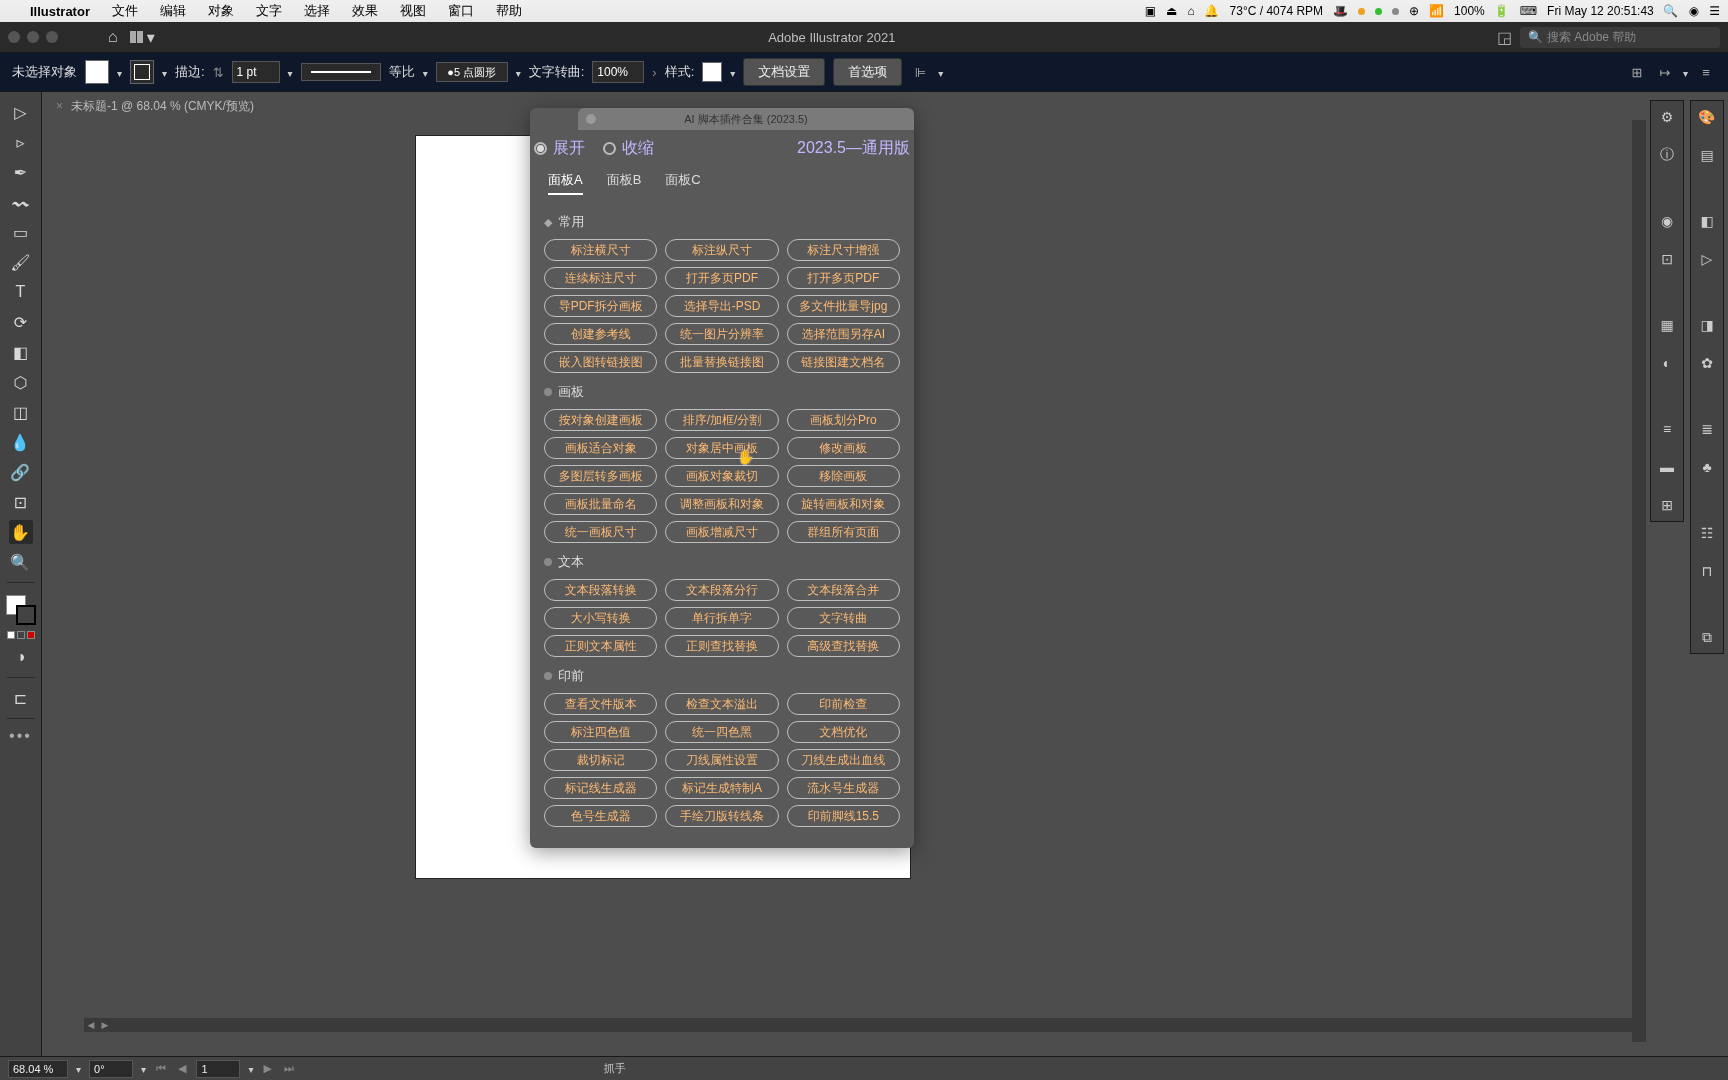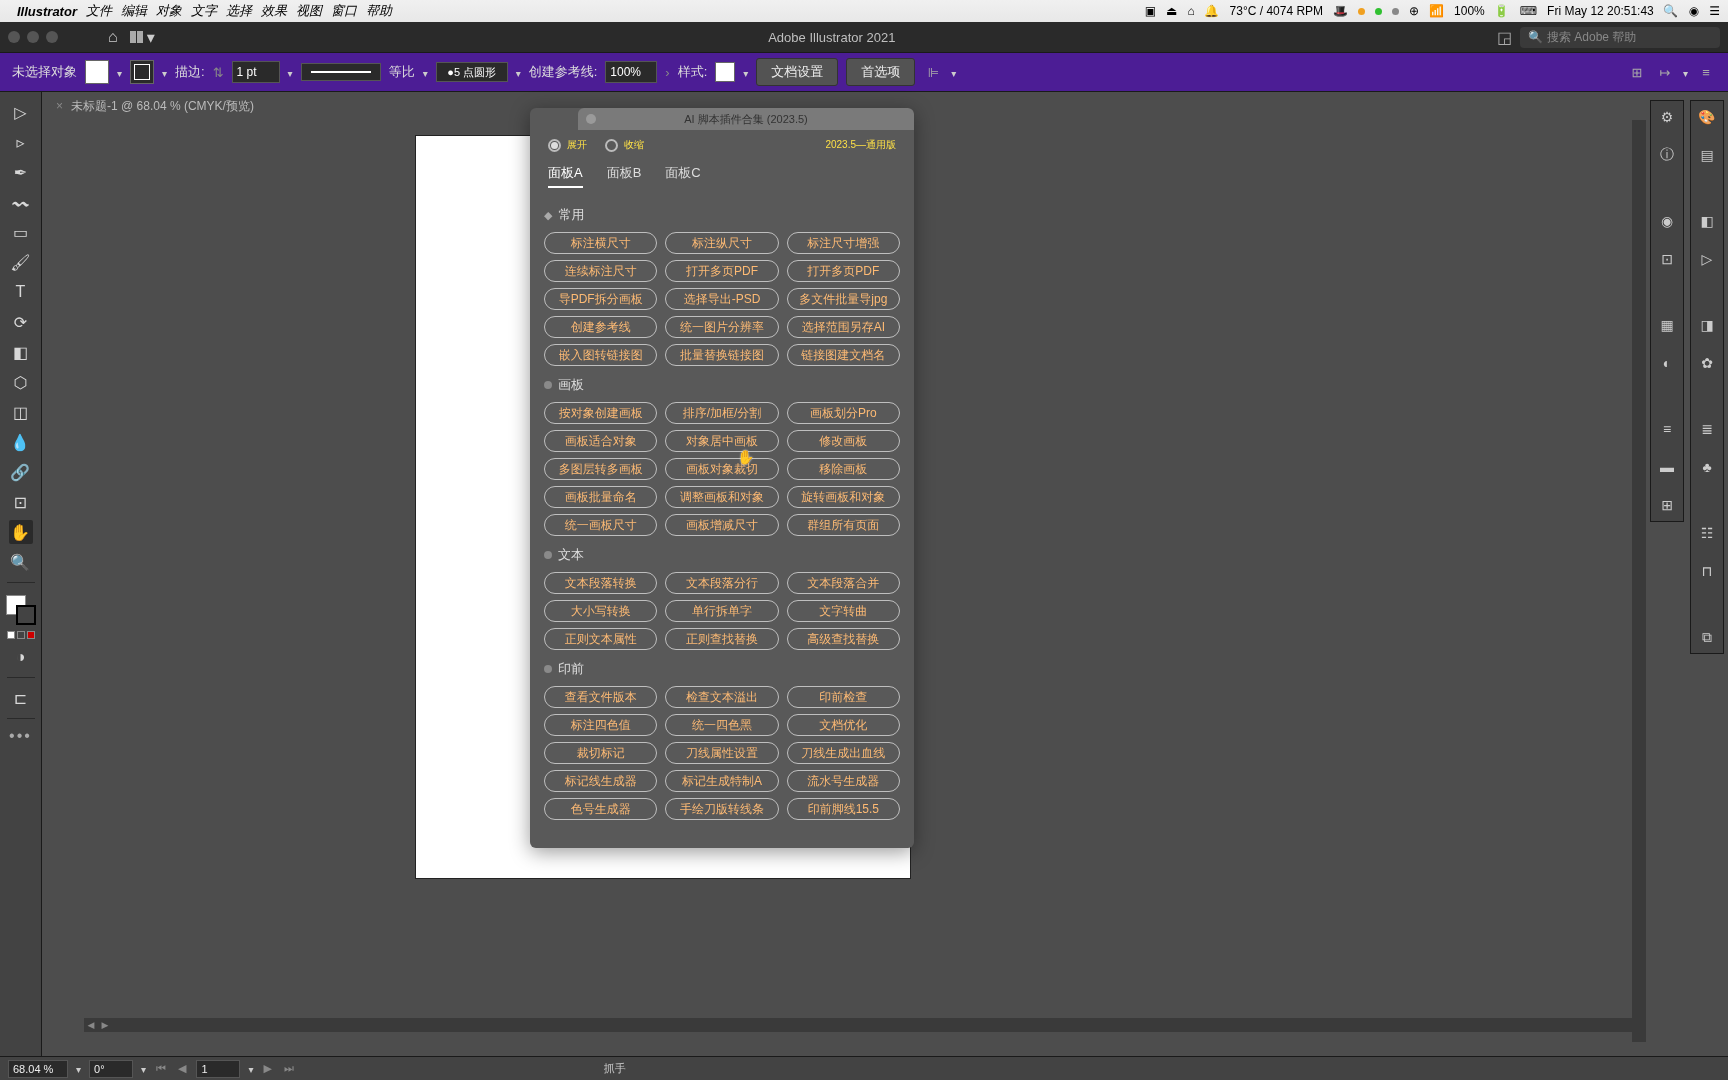--- a/index.html
+++ b/index.html
@@ -1,40 +1,40 @@
 <!DOCTYPE html>
 <html><head>
 <meta charset="utf-8">
 <style>
 * { margin: 0; padding: 0; box-sizing: border-box; font-family: -apple-system, "Helvetica Neue", Arial, sans-serif; }
 body { width: 1728px; height: 1080px; background: #323232; overflow: hidden; position: relative; }
 
 
 .menubar { height: 22px; background: linear-gradient(#f0f0f0,#e8e8e8); display: flex; align-items: center; font-size: 13px; color: #000; padding: 0 8px; }
-.menubar .left { display: flex; align-items: center; gap: 9px; font-style: italic; }
+.menubar .left { display: flex; align-items: center; gap: 22px; }
 .menubar .right { margin-left: auto; display: flex; align-items: center; gap: 10px; font-size: 12px; }
 .apple { font-size: 15px; }
 .menubar .bold { font-weight: 600; }
 .mb-dot { width: 7px; height: 7px; border-radius: 50%; display: inline-block; }
 
 
 .titlebar { height: 30px; background: #2a2a2a; display: flex; align-items: center; padding: 0 8px; }
 .traffic { display: flex; gap: 7px; margin-right: 50px; }
 .tlight { width: 12px; height: 12px; border-radius: 50%; background: #555; }
 .titlebar .home { color: #ccc; margin-right: 12px; }
 .titlebar .arrange { color: #ccc; margin-right: 12px; display:flex; align-items:center; gap:4px;}
 .titlebar .title { flex: 1; text-align: center; color: #bfbfbf; font-size: 13px; }
 .titlebar .rightctrls { display: flex; align-items: center; gap: 8px; }
 .search-field { background: #3a3a3a; border-radius: 4px; padding: 2px 8px; width: 200px; color: #888; font-size: 12px; display:flex; align-items:center; gap:4px;}
 .arrange-sq{display:flex;}
 .arrange-sq span{width:6px;height:12px;background:#aaa;display:inline-block;}
 .arrange-sq span:first-child{margin-right:1px;}
 
 
-.controlbar { height: 40px; background: #4c1d95; display: flex; align-items: center; padding: 8px 12px; gap: 8px; color: #ddd; font-size: 13px; border-top: 1px solid #1a1a1a; border-bottom: 1px solid #1a1a1a;}
+.controlbar { height: 40px; background: #0f172a; display: flex; align-items: center; padding: 8px 12px; gap: 8px; color: #ddd; font-size: 13px; border-top: 1px solid #1a1a1a; border-bottom: 1px solid #1a1a1a;}
 .swatch { width: 24px; height: 24px; border: 1px solid #666; display: flex; align-items: center; justify-content: center; }
 .swatch.white { background: #fff; }
 .swatch.stroke { background: #2a2a2a; }
 .swatch.stroke::after{content:"";width:14px;height:14px;border:1px solid #fff;display:block;}
 .chev::after { content: "▾"; font-size: 10px; color: #ccc; }
 .num-input { width: 48px; height: 22px; background: #2a2a2a; border: 1px solid #555; color: #fff; padding: 0 4px; font-size: 12px; }
 .stroke-prev { width: 80px; height: 18px; background: #2a2a2a; border: 1px solid #555; display:flex; align-items:center; justify-content:center; }
 .stroke-prev::before{content:"";width:60px;height:2px;background:#fff;}
 .brush-prev { width: 72px; height: 20px; background: #2a2a2a; border: 1px solid #555; color: #fff; font-size: 11px; display: flex; align-items: center; justify-content: center; }
 .cbtn { padding: 4px 14px; background: #535353; color: #eee; border-radius: 3px; font-size: 13px; cursor: pointer; border:1px solid #333;}
@@ -62,21 +62,21 @@
 
 .dock-left { position: absolute; right: 44px; top: 8px; width: 34px; background: #434343; display: flex; flex-direction: column; align-items: center; padding: 6px 0; gap: 18px; border:1px solid #1a1a1a;}
 .dock-right { position: absolute; right: 4px; top: 8px; width: 34px; background: #434343; display: flex; flex-direction: column; align-items: center; padding: 6px 0; gap: 18px; border:1px solid #1a1a1a;}
 .dock-left .d, .dock-right .d{ width:20px;height:20px;color:#ccc;display:flex;align-items:center;justify-content:center;font-size:14px;}
 .dock-sep{height:10px;}
 
 
 .plugin { position: absolute; left: 488px; top: 16px; width: 384px; height: 740px; background: #595959; border-radius: 6px; box-shadow: 0 4px 20px rgba(0,0,0,.4); overflow: hidden; display:flex; flex-direction:column;}
 .plugin-hdr { height: 22px; background: #7a7a7a; display: flex; align-items: center; justify-content: center; color: #333; font-size: 11px; border-radius: 6px 6px 0 0; position:relative;margin-left:48px;}
 .plugin-hdr .pdot{position:absolute;left:8px;top:6px;width:10px;height:10px;border-radius:50%;background:#9a9a9a;}
-.plugin-top { display: flex; align-items: center; padding: 8px 18px; color: #fde047; font-size: 10px; gap: 18px; }
+.plugin-top { display: flex; align-items: center; padding: 8px 4px; color: #c4b5fd; font-size: 16px; gap: 18px; }
 .radio { display: flex; align-items: center; gap: 6px; cursor: pointer; }
 .radio .r { width: 13px; height: 13px; border-radius: 50%; border: 2px solid #bbb; display:inline-flex; align-items:center; justify-content:center;}
 .radio.on .r::after { content:""; width:7px;height:7px;border-radius:50%;background:#ddd;}
 .plugin-top .ver { margin-left: auto; }
 .plugin-tabs { display: flex; gap: 24px; padding: 4px 18px 0; color: #ddd; font-size: 13px; }
 .plugin-tabs .tab { padding-bottom: 4px; cursor: pointer; }
 .plugin-tabs .tab.act { border-bottom: 2px solid #fff; color:#fff;}
 .plugin-body { padding: 8px 14px; overflow-y: auto; flex:1;}
 .sect { color: #ddd; font-size: 13px; margin: 10px 0 8px; display:flex; align-items:center; gap:6px;}
 .sect::before{content:"";width:8px;height:8px;border-radius:50%;background:#8a8a8a;display:inline-block;}
@@ -162,21 +162,21 @@
   <span class="chev"></span>
   <span>描边:</span>
   <span style="color:#888">⇅</span>
   <input class="num-input" value="1 pt" style="">
   <span class="chev"></span>
   <div class="stroke-prev"></div>
   <span>等比</span>
   <span class="chev"></span>
   <div class="brush-prev">● <span>5 点圆形</span></div>
   <span class="chev"></span>
-  <span>创建参考线:</span>
+  <span>文字转曲:</span>
   <input class="num-input" style="width: 52px;" value="100%">
   <span style="color:#888">›</span>
   <span>样式:</span>
   <div class="swatch white" style="width:20px;height:20px"></div>
   <span class="chev"></span>
   <div class="cbtn">文档设置</div>
   <div class="cbtn">首选项</div>
   <span class="ic-btn">⊫</span>
   <span class="chev"></span>
   <div class="spacer"></div>

